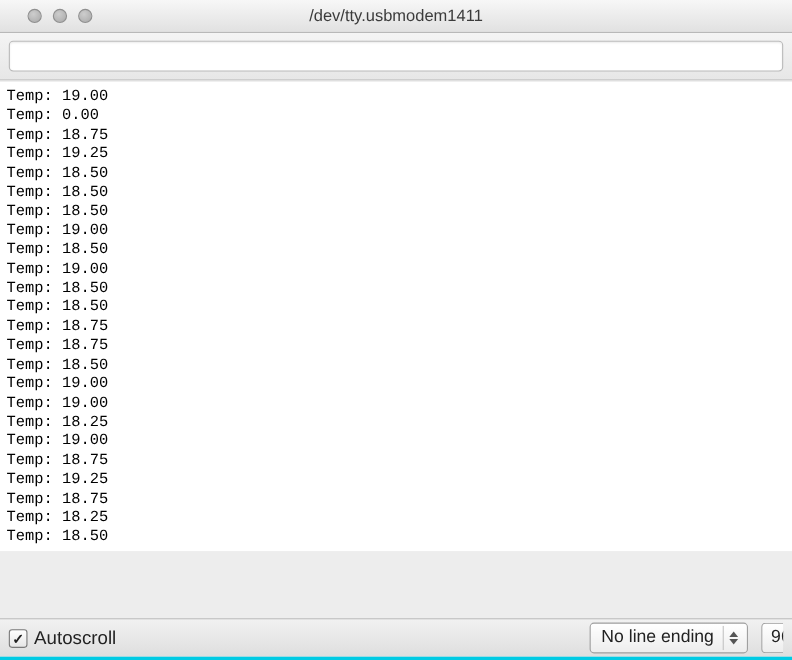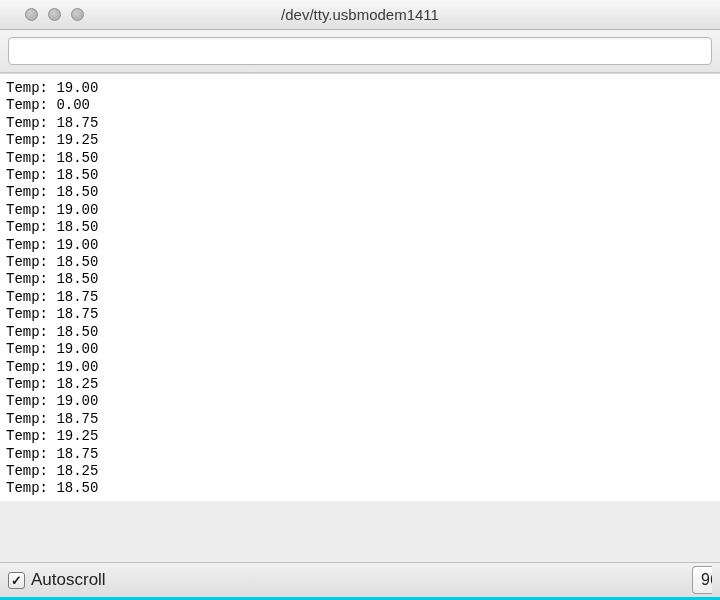--- a/index.html
+++ b/index.html
@@ -187,16 +187,23 @@
 Temp: 18.75
 Temp: 18.25
 Temp: 18.50</div>
 
 <div class="bottombar">
   <div class="autoscroll">
     <div class="checkbox">✓</div>
     <span>Autoscroll</span>
   </div>
   <div class="spacer"></div>
+  <div class="select-box">
+    <span>No line ending</span>
+    <div class="select-arrows">
+      <div class="arrow-up"></div>
+      <div class="arrow-down"></div>
+    </div>
+  </div>
   <div class="cut-box">
     <span>96</span>
   </div>
 </div>
 
 </body></html>

